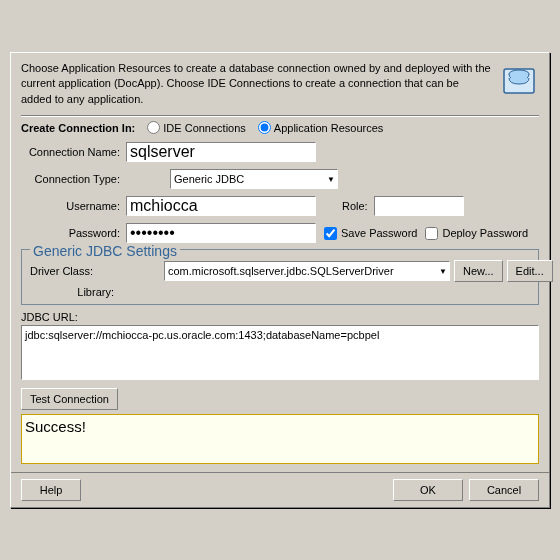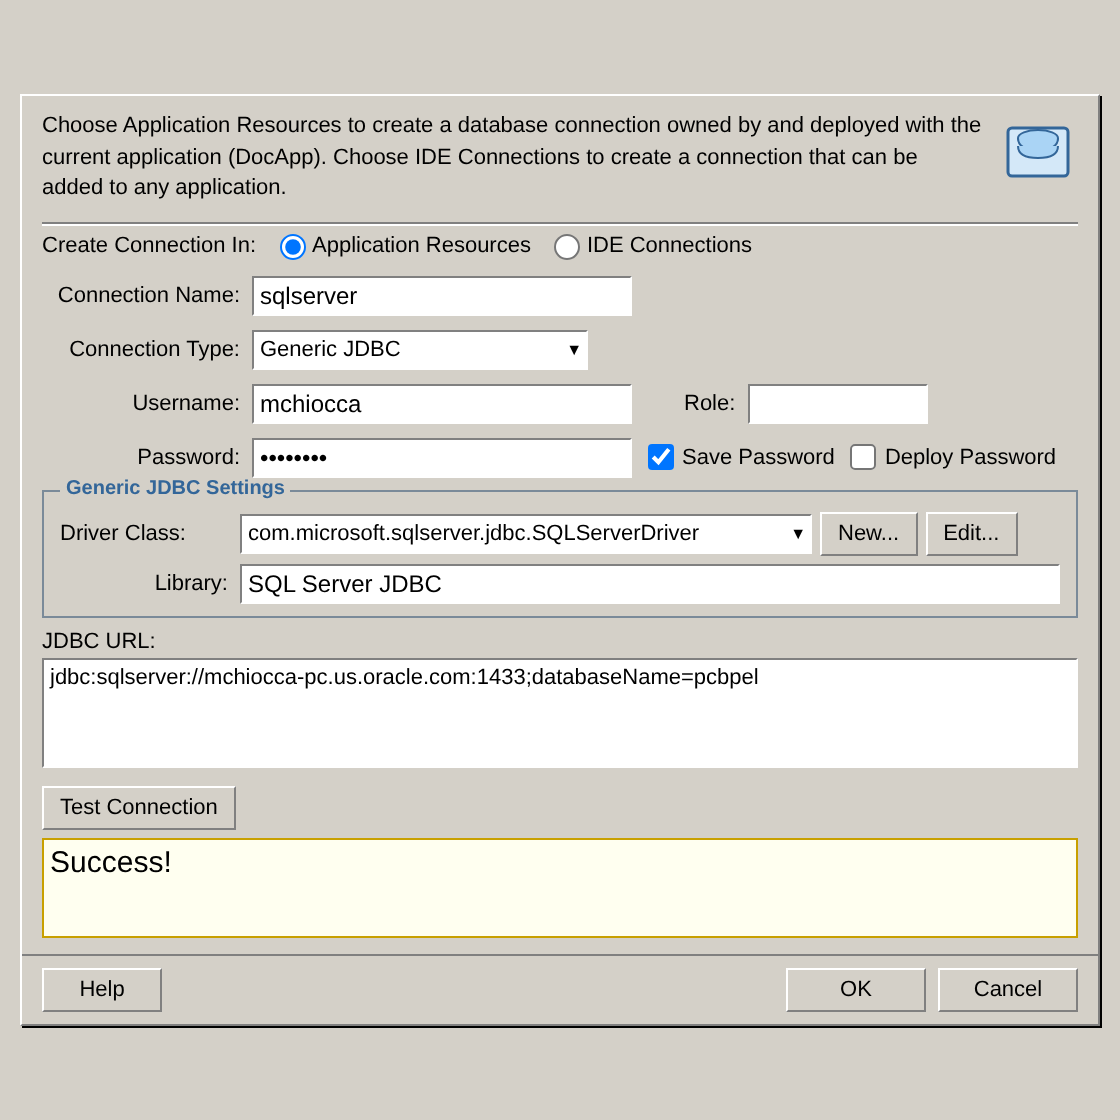--- a/index.html
+++ b/index.html
@@ -89,21 +89,21 @@
       margin: 4px 0;
     }
     .radio-row {
       display: flex;
       align-items: center;
       gap: 12px;
       margin-bottom: 8px;
       font-size: 11px;
     }
     .radio-label {
-      font-weight: normal;
+      font-weight: bold;
     }
     .radio-item {
       display: flex;
       align-items: center;
       gap: 3px;
     }
     .form-grid {
       display: grid;
       grid-template-columns: 105px 1fr;
       row-gap: 7px;
@@ -120,40 +120,41 @@
       align-items: center;
       gap: 6px;
     }
     .text-input {
       height: 20px;
       border: 1px solid #808080;
       border-right-color: #fff;
       border-bottom-color: #fff;
       background: white;
       padding: 1px 3px;
-      font-size: 12px;
+      font-size: 16px;
       font-family: inherit;
     }
     .input-connection-name { width: 190px; }
     .input-connection-type { width: 168px; }
     .input-username { width: 190px; }
     .input-password { width: 190px; }
     .input-role { width: 90px; }
     .select-box {
       height: 20px;
       border: 1px solid #808080;
       border-right-color: #fff;
       border-bottom-color: #fff;
       background: white;
       font-size: 11px;
       font-family: inherit;
       appearance: none;
       -webkit-appearance: none;
       padding: 0 20px 0 3px;
       position: relative;
+      margin-left: 44px;
     }
     .select-wrapper {
       position: relative;
       display: inline-block;
     }
     .select-wrapper::after {
       content: '▼';
       font-size: 8px;
       position: absolute;
       right: 3px;
@@ -181,22 +182,21 @@
       margin: 6px 0;
       position: relative;
     }
     .section-title {
       position: absolute;
       top: -7px;
       left: 8px;
       background: #d4d0c8;
       padding: 0 3px;
       color: #336699;
-      font-size: 10px;
-      font-weight: bold;
+      font-size: 14px;
     }
     .jdbc-grid {
       display: grid;
       grid-template-columns: 90px 1fr;
       row-gap: 4px;
       align-items: center;
       margin-top: 4px;
     }
     .driver-row {
       display: flex;
@@ -282,26 +282,26 @@
         <path d="M10 13 Q10 19 20 19 Q30 19 30 13" fill="#aad4f5" stroke="#336699" stroke-width="1"></path>
         <path d="M10 17 Q10 23 20 23 Q30 23 30 17" fill="#aad4f5" stroke="#336699" stroke-width="1"></path>
       </svg>
     </div>
 
     <hr class="divider-h">
 
     <div class="radio-row">
       <span class="radio-label">Create Connection In:</span>
       <label class="radio-item">
+        <input type="radio" name="conn_in" style="">
+        <span>IDE Connections</span>
+      </label>
+      <label class="radio-item">
         <input type="radio" name="conn_in" checked="" style="">
         <span>Application Resources</span>
-      </label>
-      <label class="radio-item">
-        <input type="radio" name="conn_in" style="">
-        <span>IDE Connections</span>
       </label>
     </div>
 
     <div class="form-grid">
       <span class="form-label">Connection Name:</span>
       <div class="form-value">
         <input type="text" class="text-input input-connection-name" value="sqlserver" style="">
       </div>
 
       <span class="form-label">Connection Type:</span>
@@ -342,23 +342,20 @@
           <div class="select-wrapper">
             <select class="text-input select-box driver-select">
               <option>com.microsoft.sqlserver.jdbc.SQLServerDriver</option>
             </select>
           </div>
           <button class="btn">New...</button>
           <button class="btn">Edit...</button>
         </div>
 
         <span class="form-label" style="text-align:right;">Library:</span>
-        <div>
-          <input type="text" class="text-input" style="width: 100%;" value="SQL Server JDBC">
-        </div>
       </div>
     </div>
 
     <div>
       <div class="jdbc-url-label">JDBC URL:</div>
       <textarea class="jdbc-url-area" style="">jdbc:sqlserver://mchiocca-pc.us.oracle.com:1433;databaseName=pcbpel</textarea>
     </div>
 
     <div class="test-btn-row">
       <button class="btn">Test Connection</button>

